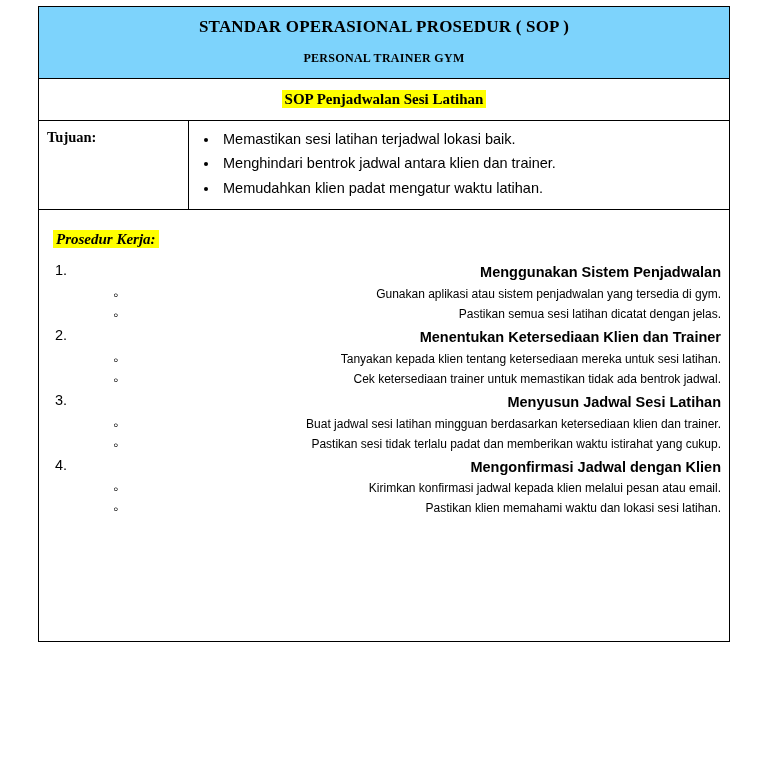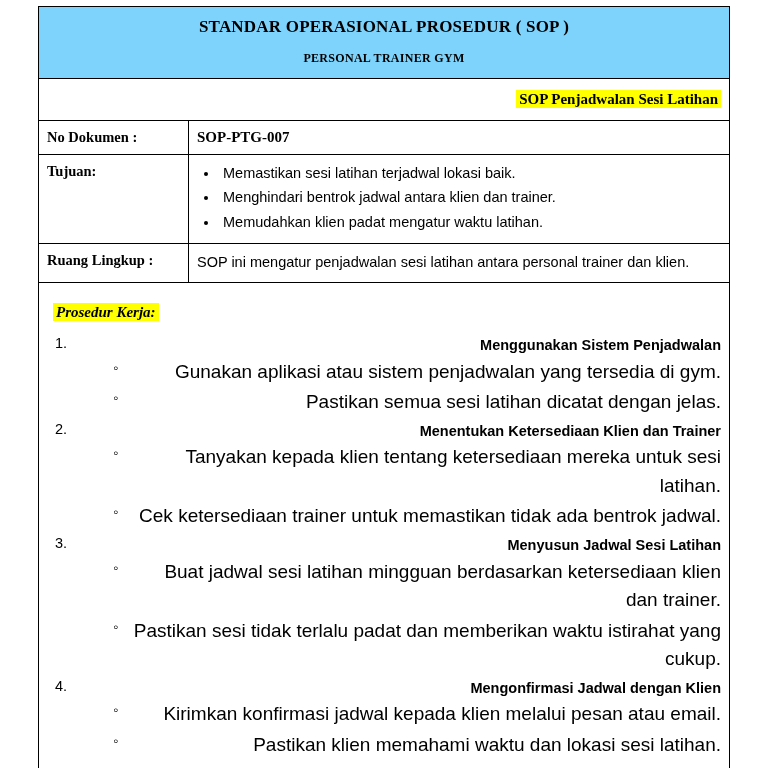--- a/index.html
+++ b/index.html
@@ -42,21 +42,21 @@
     letter-spacing: 0.2px;
     margin-bottom: 14px;
   }
   .header-subtitle {
     font-family: "Liberation Serif", serif;
     font-weight: bold;
     font-size: 12px;
     letter-spacing: 0.3px;
   }
   .subheader-cell {
-    text-align: right;
+    text-align: center;
     padding: 11px 8px 12px 8px !important;
   }
   .hl {
     background: #ffff00;
     font-family: "Liberation Serif", serif;
     font-weight: bold;
     font-size: 15px;
     padding: 1px 3px;
   }
   .label {
@@ -121,21 +121,21 @@
     line-height: 1.5;
     display: block;
     margin-bottom: 1px;
   }
   ul.substeps {
     margin: 0 0 4px 0;
     padding: 0 0 0 22px;
     list-style: none;
   }
   ul.substeps li {
-    font-size: 19px;
+    font-size: 12px;
     line-height: 1.5;
     position: relative;
     padding-left: 18px;
     margin-bottom: 2px;
   }
   ul.substeps li::before {
     content: "\25E6";
     position: absolute;
     left: 0;
     top: -1px;
@@ -158,47 +158,31 @@
           <div class="header-subtitle">PERSONAL TRAINER GYM</div>
         </td>
       </tr>
       <tr>
         <td class="subheader-cell" colspan="2">
           <span class="hl">SOP Penjadwalan Sesi Latihan</span>
         </td>
       </tr>
       <tr>
         <td>
-          <span class="label">No Dokumen :</span>
-        </td>
-        <td>
-          <span class="value-bold">SOP-PTG-007</span>
-        </td>
-      </tr>
-      <tr>
-        <td>
           <span class="label">Tujuan:</span>
         </td>
         <td>
           <ul class="bullets">
             <li>Memastikan sesi latihan terjadwal lokasi baik.</li>
             <li>Menghindari bentrok jadwal antara klien dan trainer.</li>
             <li>Memudahkan klien padat mengatur waktu latihan.</li>
           </ul>
         </td>
       </tr>
       <tr>
-        <td>
-          <span class="label">Ruang Lingkup :</span>
-        </td>
-        <td>
-          <div class="body-text">SOP ini mengatur penjadwalan sesi latihan antara personal trainer dan klien.</div>
-        </td>
-      </tr>
-      <tr>
         <td class="proc-cell" colspan="2">
           <div class="proc-title">
             <span class="hl">Prosedur Kerja:</span>
           </div>
           <ol class="steps">
             <li>
               <span class="step-title">Menggunakan Sistem Penjadwalan</span>
               <ul class="substeps">
                 <li>Gunakan aplikasi atau sistem penjadwalan yang tersedia di gym.</li>
                 <li>Pastikan semua sesi latihan dicatat dengan jelas.</li>

